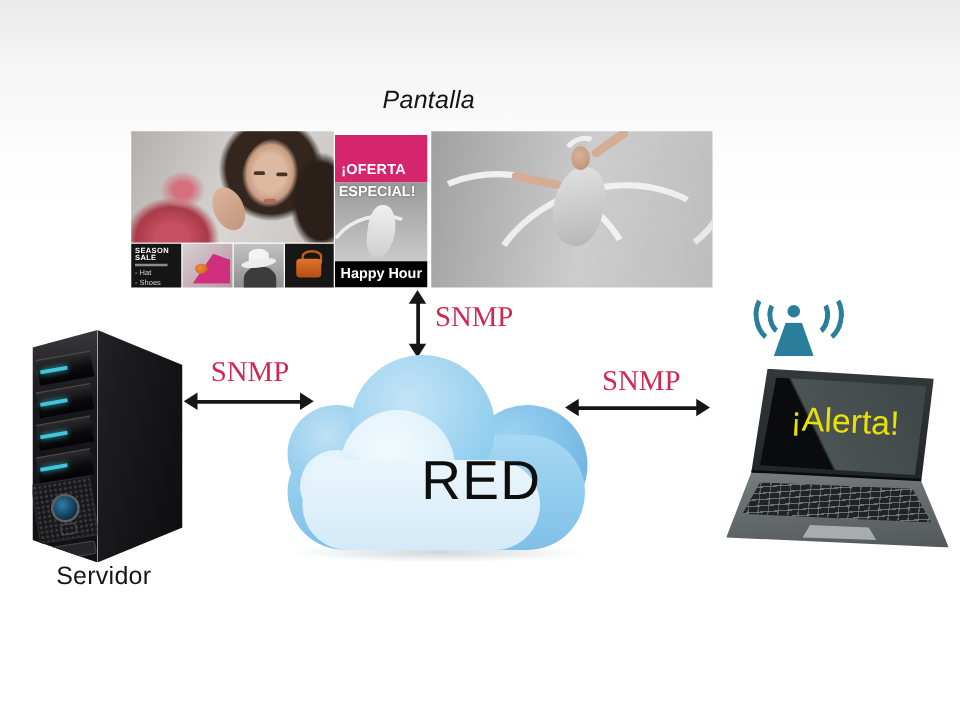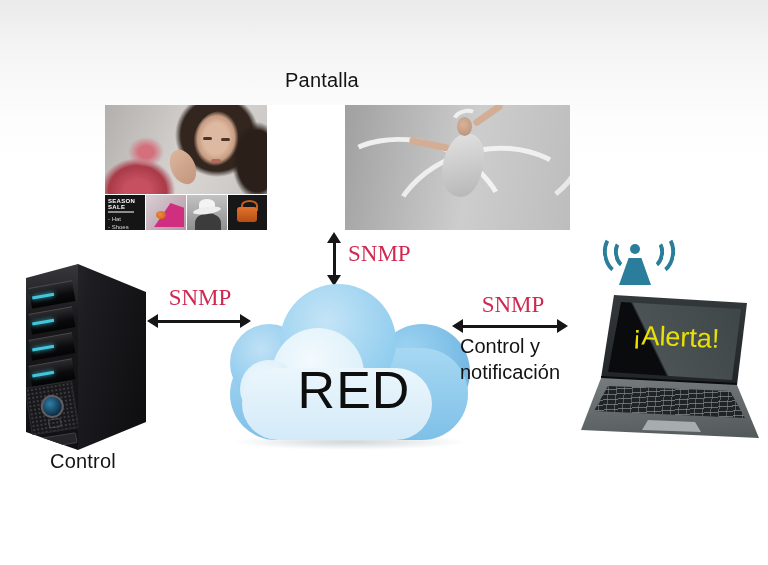--- a/index.html
+++ b/index.html
@@ -128,22 +128,22 @@
   .cl-left{left:2px;top:40px;width:78px;height:78px;
            background:radial-gradient(circle at 40% 32%,#bfe1f5,#84c5ec 78%);}
   .cl-center{left:52px;top:0;width:116px;height:116px;
              background:radial-gradient(circle at 40% 32%,#c4e4f6,#8ccbee 78%);}
   .ic-center{left:44px;top:44px;width:92px;height:92px;
              background:radial-gradient(circle at 42% 35%,#f2fafd,#daeefa 82%);}
   .ic-left{left:12px;top:76px;width:58px;height:58px;
            background:radial-gradient(circle at 42% 35%,#eff8fc,#d6ecf9 82%);}
   .ic-base{left:14px;top:84px;width:190px;height:72px;border-radius:36px;
            background:linear-gradient(180deg,#ebf6fc,#d3eaf8);}
-  .cloud-label{position:absolute;left:24px;top:76px;width:204px;text-align:center;
-               font-size:52px;color:#0e0e0e;letter-spacing:1px;}
+  .cloud-label{position:absolute;left:1px;top:76px;width:204px;text-align:right;
+               font-size:44px;color:#0e0e0e;letter-spacing:1px;}
 
   
   .wifi{position:absolute;left:601px;top:229px;width:68px;height:64px;}
   .wifi .w{position:absolute;}
   .w-dot{left:29px;top:15px;width:10px;height:10px;border-radius:50%;background:var(--wifi-icon,#2a7d9b);}
   .w-base{left:18px;top:29px;width:32px;height:27px;background:var(--wifi-icon,#2a7d9b);
           clip-path:polygon(30% 0,70% 0,100% 100%,0 100%);}
   .w-arc{border:4px solid transparent;border-radius:50%;}
   .w-l1{left:13px;top:9px;width:15px;height:23px;border-left-color:var(--wifi-icon,#2a7d9b);transform:rotate(-10deg);}
   .w-l2{left:2px;top:3px;width:25px;height:35px;border-left-color:var(--wifi-icon,#2a7d9b);transform:rotate(-10deg);}
@@ -164,21 +164,21 @@
                             repeating-linear-gradient(176deg,#202426 0 4px,#6a7173 4px 5px);}
   .lp-pad{clip-path:polygon(70px 128px,117px 130px,123px 140px,64px 138px);background:#a7adaf;}
   .alert-text{position:absolute;left:40px;top:30px;width:116px;text-align:center;
               color:var(--alert-text,#e9e104);font-size:27px;transform:rotate(2.5deg);}
 </style>
 </head>
 <body>
 
 <div class="stage">
 
-  <div class="node-label" style="left:252px;top:69px;width:140px;">Pantalla</div>
+  <div class="node-label" style="left:273px;top:69px;width:140px;font-style:italic;">Pantalla</div>
 
   <div class="montage">
     <div class="tile portrait">
       <div class="p hair1"></div>
       <div class="p hair2"></div>
       <div class="p face"></div>
       <div class="p eyeL"></div>
       <div class="p eyeR"></div>
       <div class="p lips"></div>
       <div class="p ruffle"></div>
@@ -199,20 +199,31 @@
     <div class="tile tile-hat">
       <div class="hat-body"></div>
       <div class="hat-dome"></div>
       <div class="hat-brim"></div>
     </div>
     <div class="tile tile-bag">
       <div class="bag-handle"></div>
       <div class="bag-body"></div>
     </div>
 
+    <div class="tile offer-col">
+      <div class="offer-banner">
+        <div class="offer-l1">¡OFERTA</div>
+      </div>
+      <div class="dancer-thumb">
+        <div class="thumb-swirl"></div>
+        <div class="thumb-dress"></div>
+        <div class="offer-l2">ESPECIAL!</div>
+      </div>
+      <div class="happy-bar">Happy Hour</div>
+    </div>
 
     <div class="tile dancer-photo">
       <div class="dp rb1"></div>
       <div class="dp rb2"></div>
       <div class="dp rb3"></div>
       <div class="dp d-armL"></div>
       <div class="dp d-armR"></div>
       <div class="dp d-body"></div>
       <div class="dp d-head"></div>
       <div class="dp d-band"></div>
@@ -237,43 +248,39 @@
       <div class="bay" style="top:102px;">
           <span class="led"></span>
         </div>
       <div class="mesh">
         <div class="pwr"></div>
         <div class="pwr-slot"></div>
       </div>
       <div class="srv-bottom"></div>
     </div>
   </div>
-  <div class="node-label" style="left:13px;top:450px;width:140px;">Control</div>
+  <div class="node-label" style="left:13px;top:450px;width:140px;">Servidor</div>
 
   <div class="arrow-h" style="left:157px;top:320px;width:84px;"></div>
   <div class="proto" style="left:150px;top:285px;width:100px;">SNMP</div>
 
   <div class="cloud">
     <div class="cl cl-shadow"></div>
     <div class="cl cl-right"></div>
     <div class="cl cl-base"></div>
     <div class="cl cl-left"></div>
     <div class="cl cl-center"></div>
     <div class="cl ic-center"></div>
     <div class="cl ic-left"></div>
     <div class="cl ic-base"></div>
     <div class="cloud-label">RED</div>
   </div>
 
   <div class="arrow-h" style="left:462px;top:325px;width:96px;"></div>
   <div class="proto" style="left:463px;top:292px;width:100px;">SNMP</div>
-  <div class="ctrl-note" style="left:460px;top:333px;width:150px;">
-    <div>Control y</div>
-    <div>notificación</div>
-  </div>
 
   <div class="wifi">
     <div class="w w-dot"></div>
     <div class="w w-base"></div>
     <div class="w w-arc w-l1"></div>
     <div class="w w-arc w-l2"></div>
     <div class="w w-arc w-r1"></div>
     <div class="w w-arc w-r2"></div>
   </div>
 

